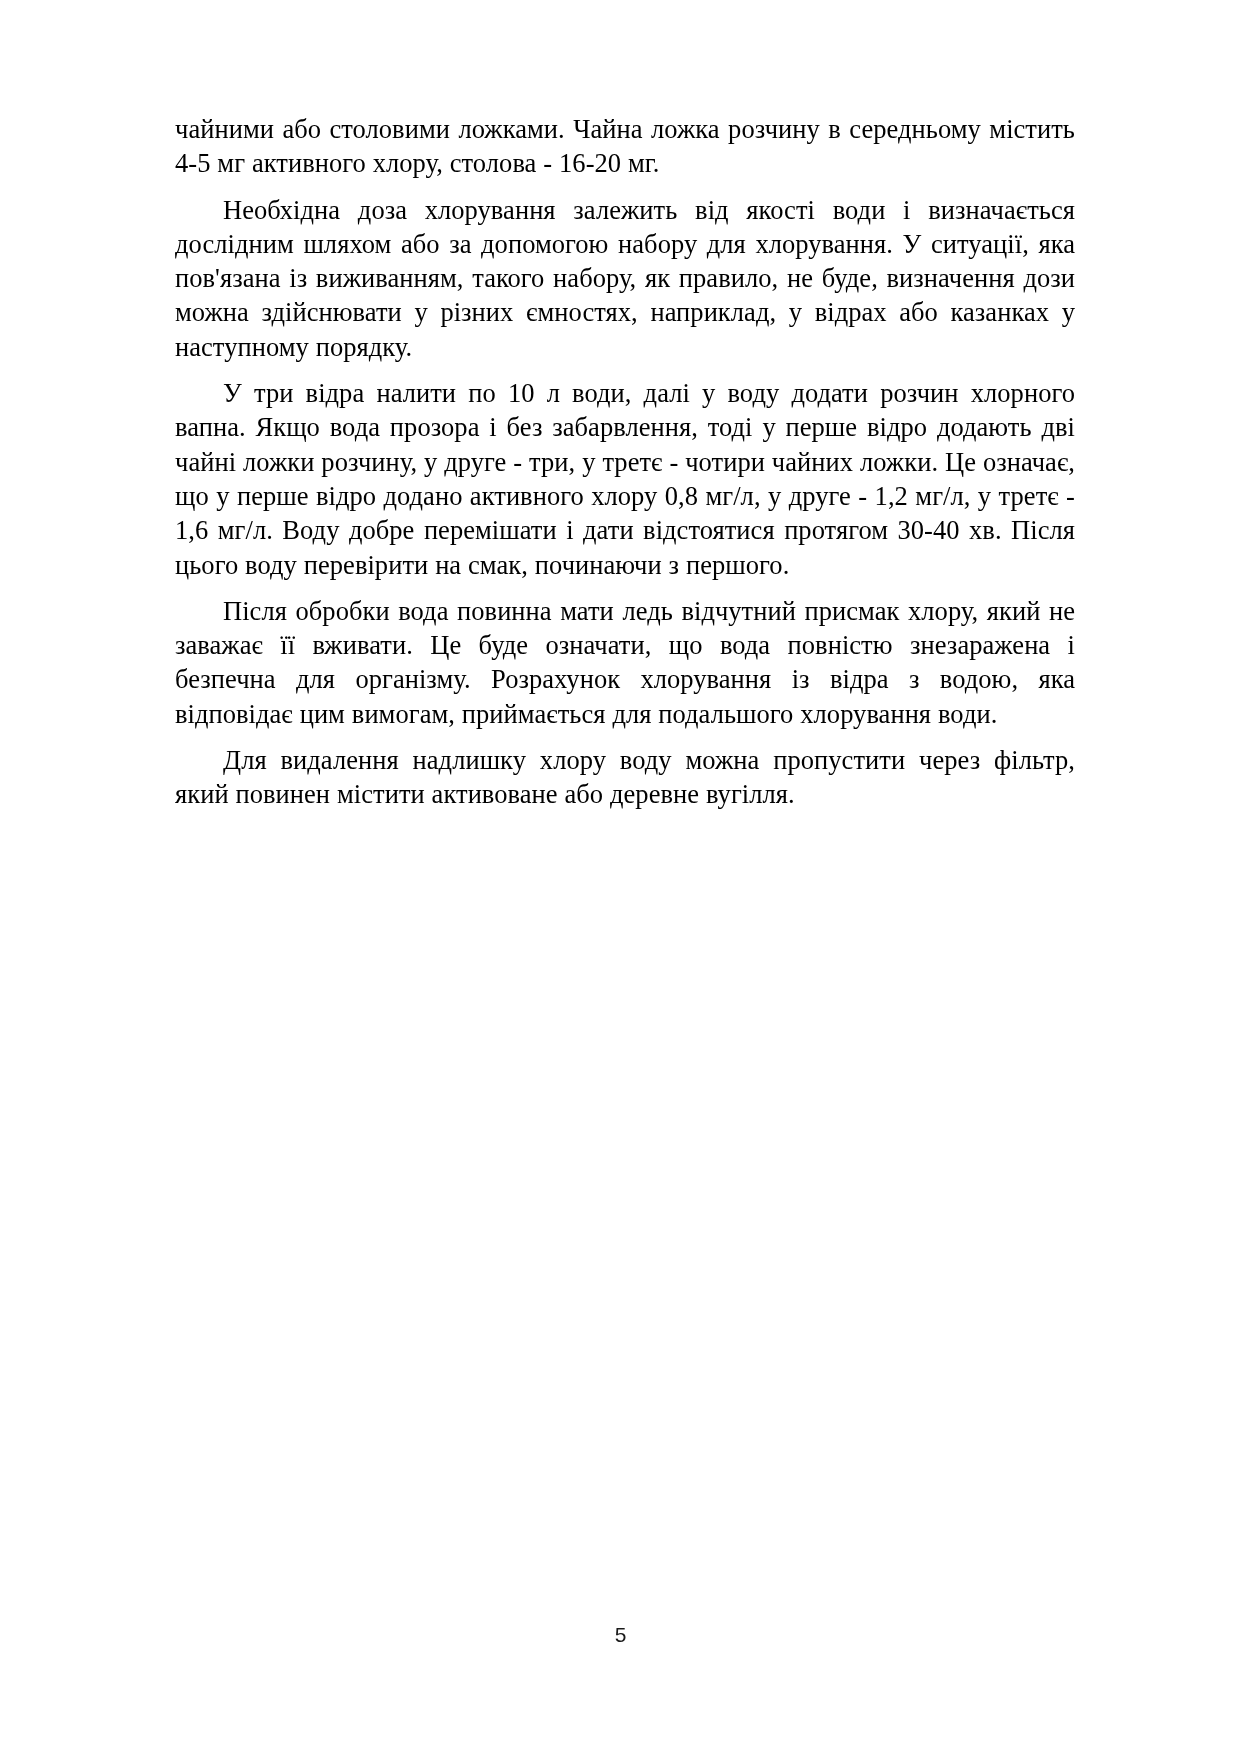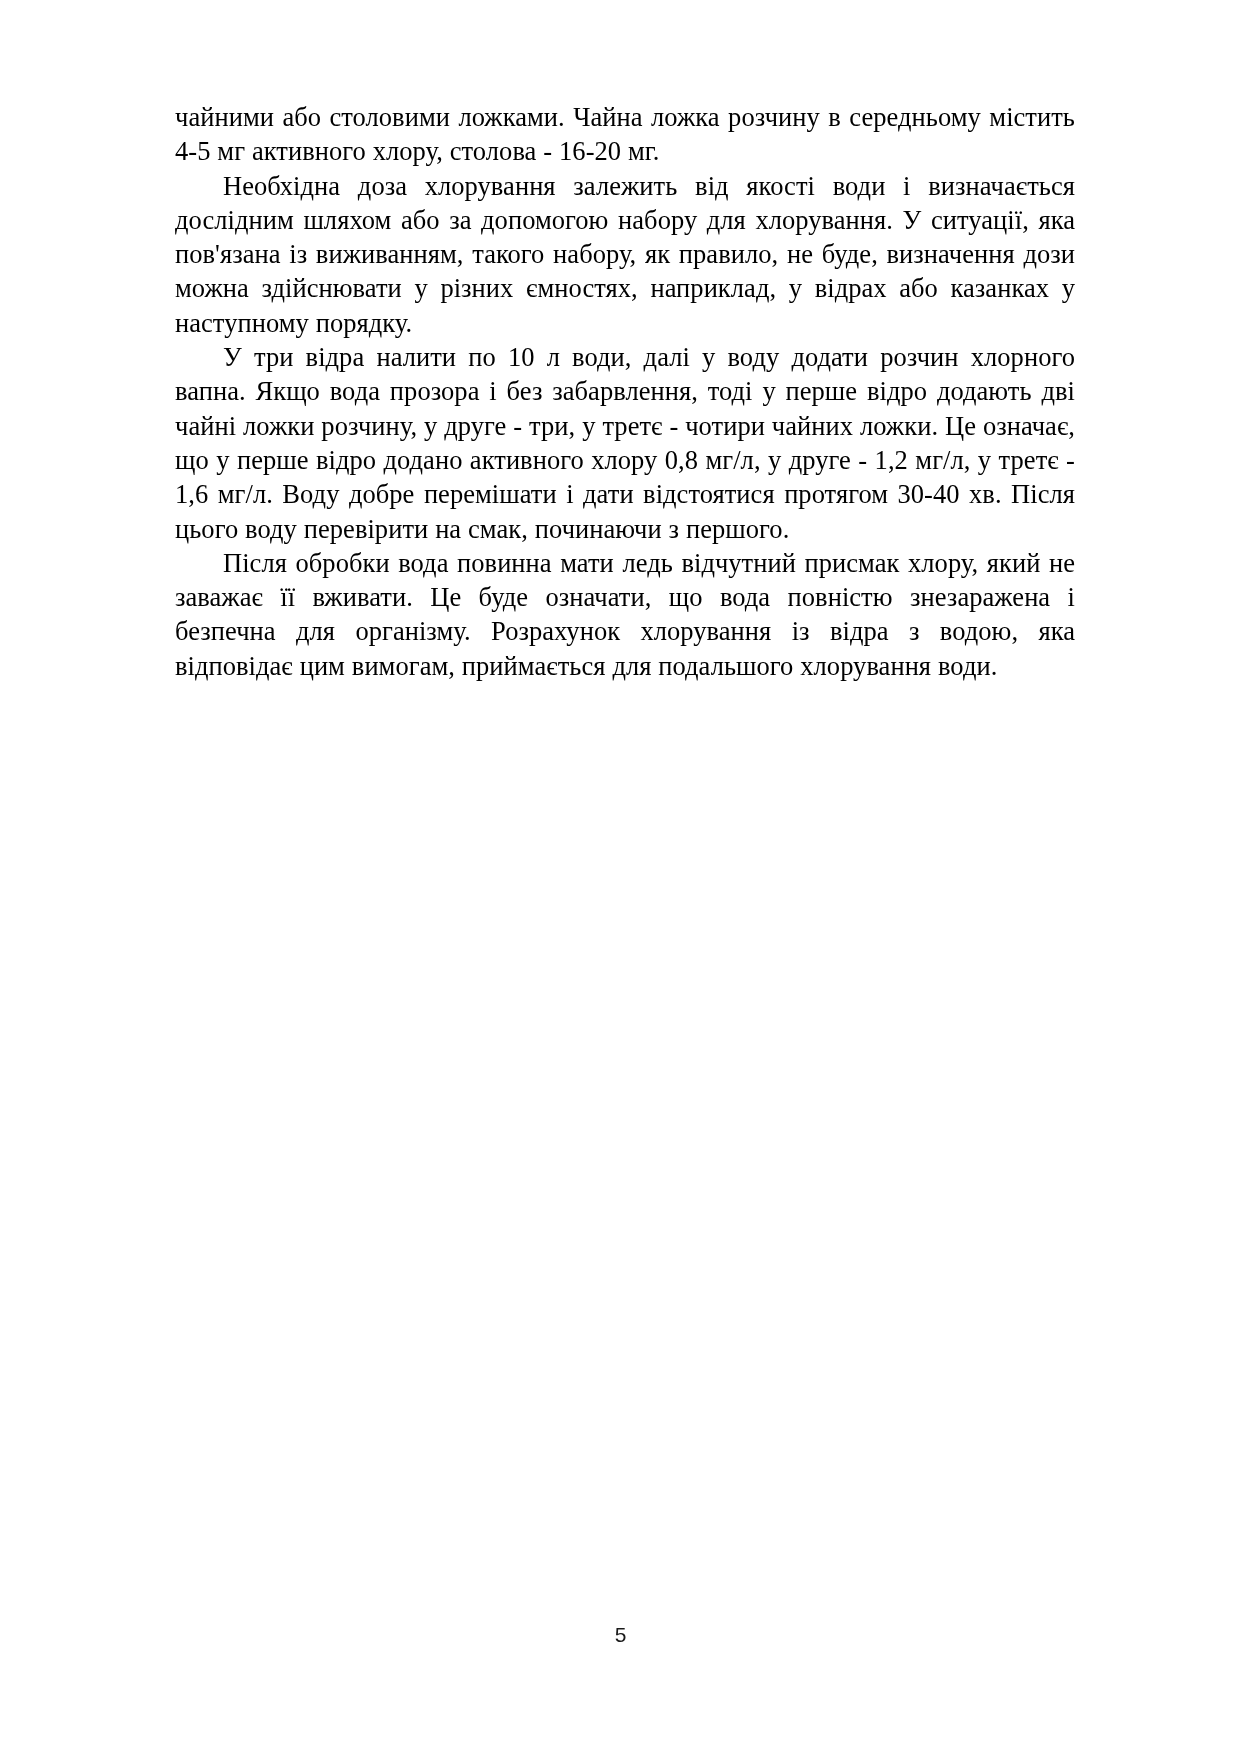--- a/index.html
+++ b/index.html
@@ -41,20 +41,21 @@
   }
   .para.indent-wide {
     text-indent: 58px;
   }
   .para.noindent {
     text-indent: 0;
   }
   
   .para {
     text-align-last: left;
+    margin-top: 12px;
   }
   .page-number {
     position: absolute;
     left: 0;
     right: 0;
     top: 1622px;
     text-align: center;
     font-family: "Liberation Sans", "DejaVu Sans", sans-serif;
     font-size: 21px;
     line-height: 26px;
@@ -70,18 +71,19 @@
 
     <p class="para noindent">чайними або столовими ложками. Чайна ложка розчину в середньому містить 4-5 мг активного хлору, столова - 16-20 мг.</p>
 
     <p class="para indent">Необхідна доза хлорування залежить від якості води і визначається дослідним шляхом або за допомогою набору для хлорування. У ситуації, яка пов'язана із виживанням, такого набору, як правило, не буде, визначення дози можна здійснювати у різних ємностях, наприклад, у відрах або казанках у наступному порядку.</p>
 
     <p class="para indent">У три відра налити по 10 л води, далі у воду додати розчин хлорного вапна. Якщо вода прозора і без забарвлення, тоді у перше відро додають дві чайні ложки розчину, у друге - три, у третє - чотири чайних ложки. Це означає, що у перше відро додано активного хлору 0,8 мг/л, у друге - 1,2 мг/л, у третє - 1,6 мг/л. Воду добре перемішати і дати відстоятися протягом 30-40 хв. Після цього воду перевірити на смак, починаючи з першого.</p>
 
     <p class="para indent">Після обробки вода повинна мати ледь відчутний присмак хлору, який не заважає її вживати. Це буде означати, що вода повністю знезаражена і безпечна для організму. Розрахунок хлорування із відра з водою, яка відповідає цим вимогам, приймається для подальшого хлорування води.</p>
 
 
+    <p class="para indent">Для видалення надлишку хлору воду можна пропустити через фільтр, який повинен містити активоване або деревне вугілля.</p>
 
   </div>
 
   <div class="page-number">5</div>
 
 </div>
 
 </body></html>

